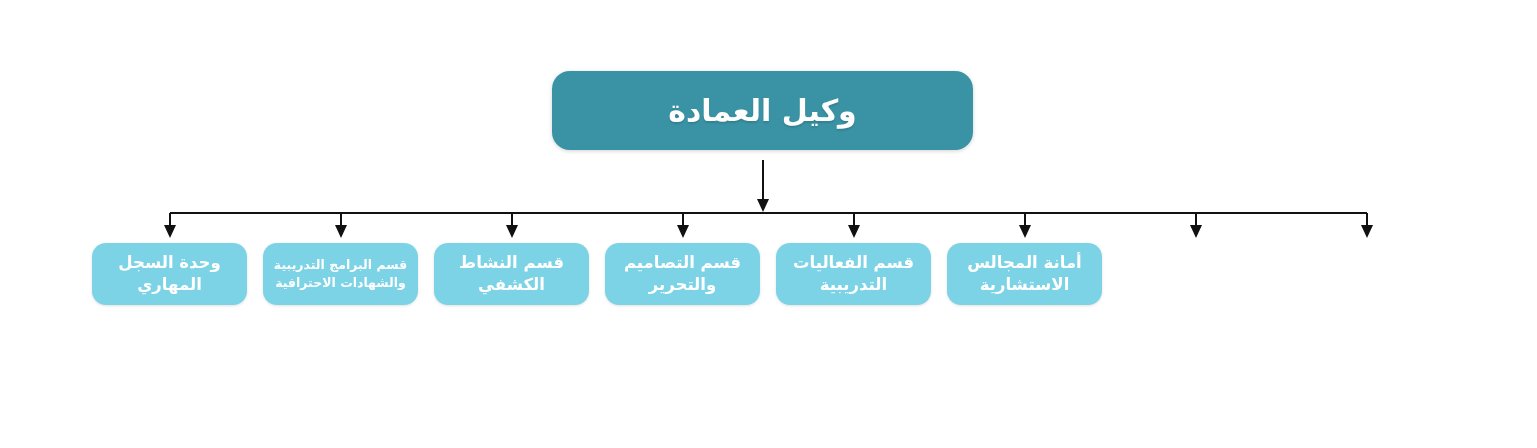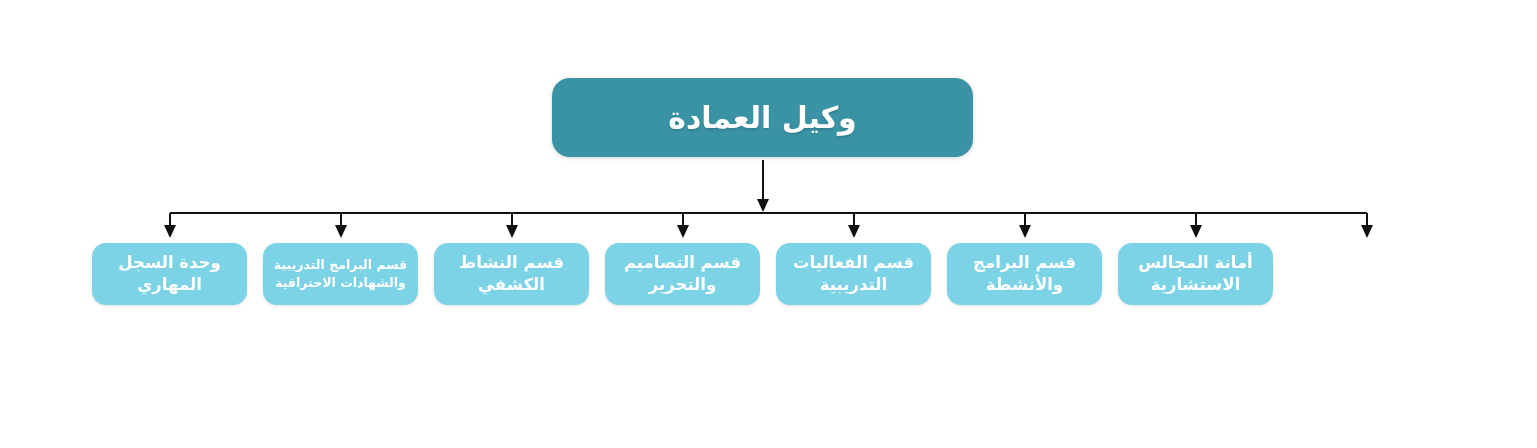--- a/index.html
+++ b/index.html
@@ -9,21 +9,21 @@
     --text-color:#ffffff;
     --bg:#ffffff;
   }
   *{box-sizing:border-box;margin:0;padding:0;}
   html,body{width:1537px;height:448px;background:var(--bg);overflow:hidden;}
   body{font-family:"DejaVu Sans", sans-serif;}
   .canvas{position:relative;width:1537px;height:448px;background:var(--bg);}
 
   
   .root-node{
-    position:absolute;left:552px;top:78px;width:421px;height:79px;
+    position:absolute;left:552px;top:71px;width:421px;height:79px;
     background:var(--root-fill);border-radius:18px;
     display:flex;align-items:center;justify-content:center;
     box-shadow:0 1px 4px rgba(0,0,0,.18);
   }
   .root-node .label{
     color:var(--text-color);font-size:30px;font-weight:bold;
     direction:rtl;text-align:center;letter-spacing:0;
     text-shadow:0 2px 2px rgba(0,0,0,.12);
   }
 
@@ -132,20 +132,17 @@
     <div class="child-node">
       <div class="label" dir="rtl">قسم النشاط الكشفي</div>
     </div>
     <div class="child-node">
       <div class="label" dir="rtl">قسم التصاميم والتحرير</div>
     </div>
     <div class="child-node">
       <div class="label" dir="rtl">قسم الفعاليات التدريبية</div>
     </div>
     <div class="child-node">
-      <div class="label" dir="rtl">قسم البرامج والأنشطة</div>
-    </div>
-    <div class="child-node">
       <div class="label" dir="rtl">أمانة المجالس الاستشارية</div>
     </div>
   </div>
 
 </div>
 
 </body></html>

